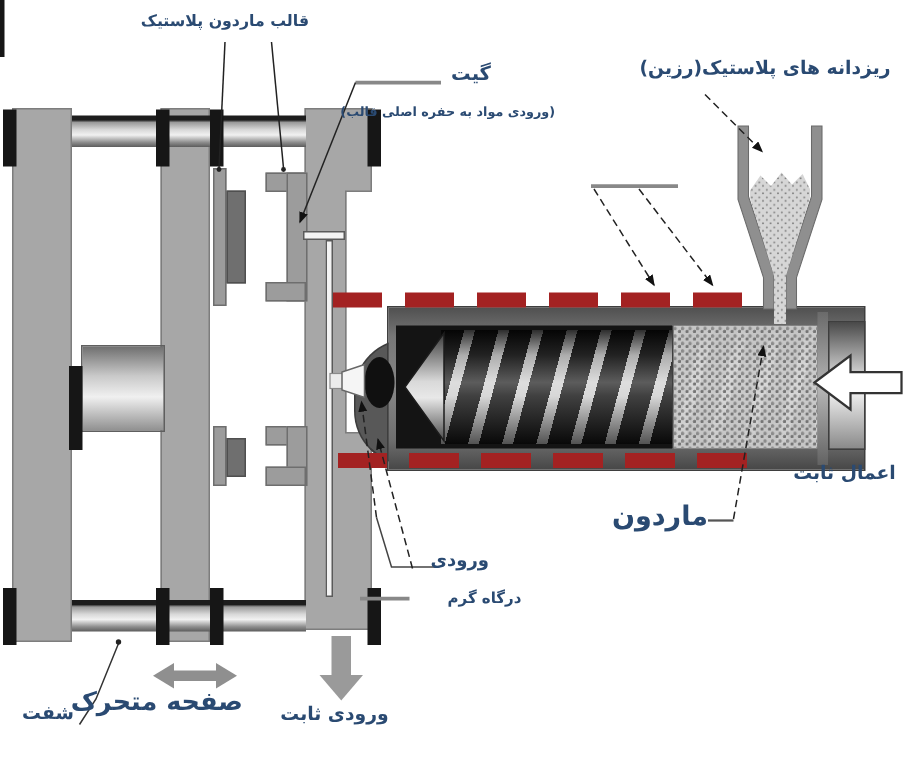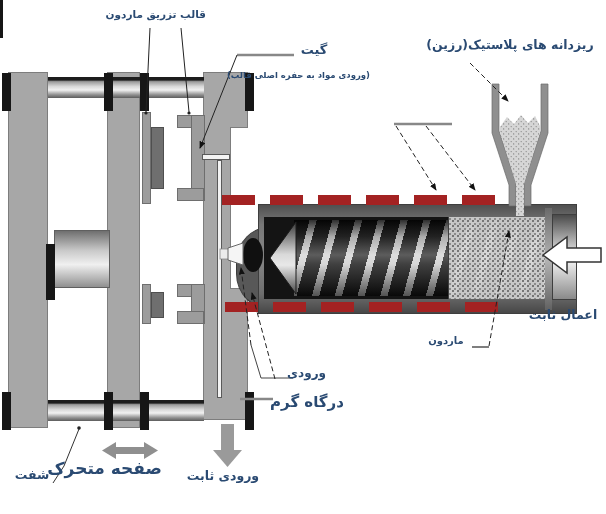--- a/index.html
+++ b/index.html
@@ -145,24 +145,24 @@
       <path d="M489,346 L509,231" stroke-dasharray="5,3" marker-end="url(#ah)"></path>
       <path d="M293,378 L261,378 L251,345" stroke="#444"></path>
       <path d="M251,345 L241,268" stroke-dasharray="5,3" marker-end="url(#ah)"></path>
       <path d="M273,399 L240,399" stroke="#888" stroke-width="2.5"></path>
       <path d="M275,379 L252,293" stroke-dasharray="5,3" marker-end="url(#ah)"></path>
       <path d="M53,483 L64,466 L79,429" stroke="#333"></path>
       <circle cx="79" cy="428" r="1.8" fill="#222" stroke="none"></circle>
     </g>
   </svg>
 
-  <div class="abs lbl" style="left:118px;top:8px;width:88px;font-size:10.5px">قالب تزریق ماردون</div>
+  <div class="abs lbl" style="left:118px;top:8px;width:88px;font-size:10.5px">قالب ماردون پلاستیک</div>
   <div class="abs lbl" style="left:292px;top:43px;width:44px;font-size:13px">گیت</div>
   <div class="abs lbl" style="left:416px;top:38px;width:188px;font-size:12.5px">ریزدانه های پلاستیک(رزین)</div>
   <div class="abs lbl" style="left:234px;top:71px;width:136px;font-size:8.5px">(ورودی مواد به حفره اصلی قالب)</div>
-  <div class="abs lbl" style="left:420px;top:335px;width:52px;font-size:10px">ماردون</div>
+  <div class="abs lbl" style="left:420px;top:335px;width:52px;font-size:18px">ماردون</div>
   <div class="abs lbl" style="left:522px;top:308px;width:82px;font-size:12.5px">اعمال ثابت</div>
   <div class="abs lbl" style="left:290px;top:367px;width:36px;font-size:12px">ورودی</div>
-  <div class="abs lbl" style="left:270px;top:394px;width:74px;font-size:15px">درگاه گرم</div>
+  <div class="abs lbl" style="left:286px;top:394px;width:74px;font-size:10px">درگاه گرم</div>
   <div class="abs lbl" style="left:12px;top:468px;width:40px;font-size:12.5px">شفت</div>
   <div class="abs lbl" style="left:78px;top:459px;width:84px;font-size:17px">صفحه متحرک</div>
   <div class="abs lbl" style="left:186px;top:469px;width:74px;font-size:12.5px">ورودی ثابت</div>
 </div>
 
 </body></html>

